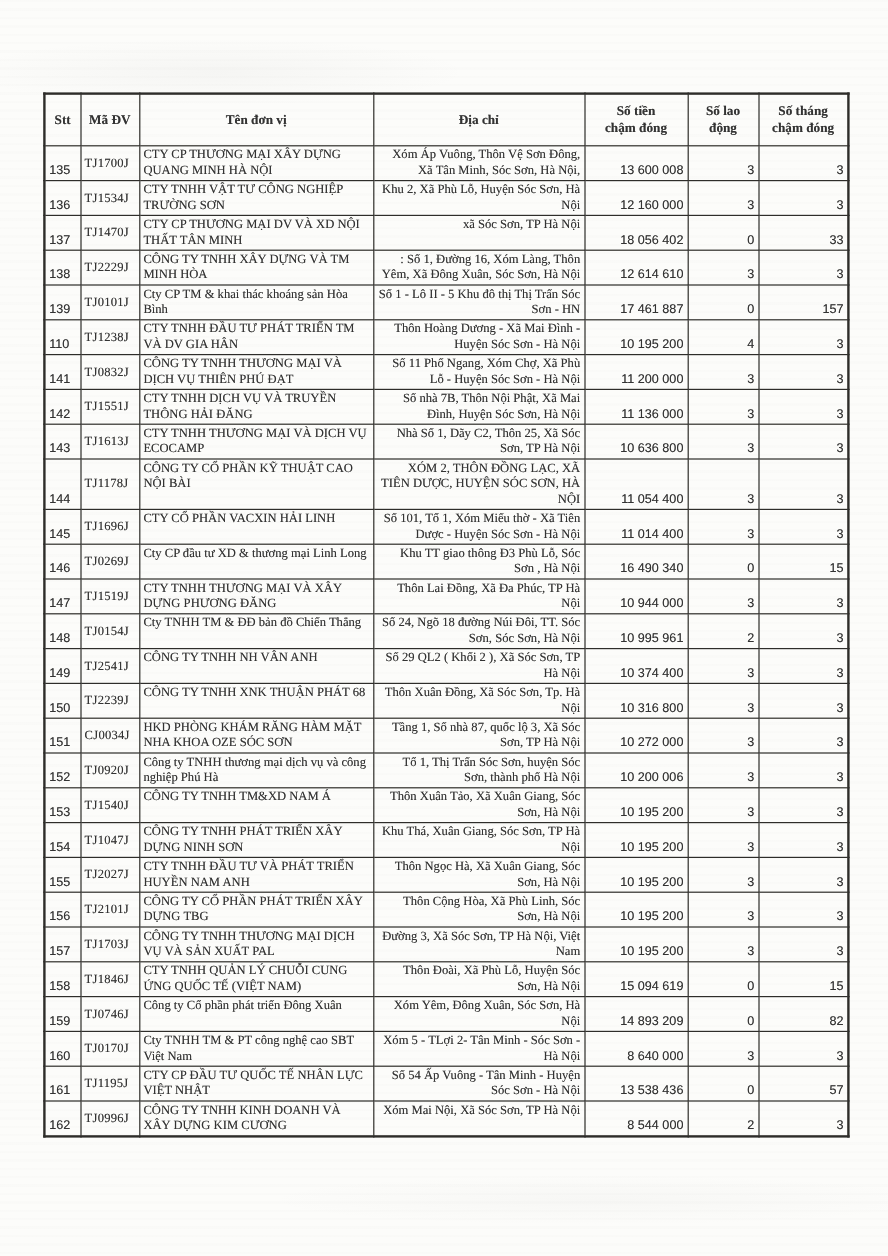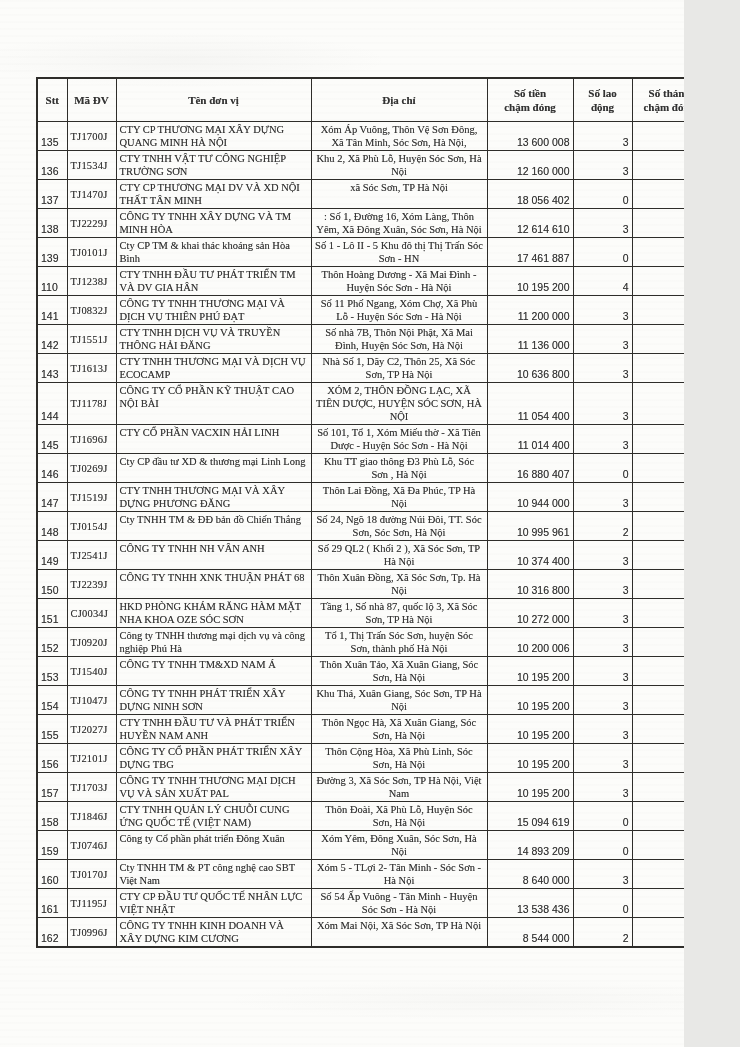--- a/index.html
+++ b/index.html
@@ -9,21 +9,21 @@
     --line:#2e2d2a;
   }
   html,body{margin:0;padding:0;}
   body{
     width:740px;height:1047px;
     background:#e8e8e6;
     font-family:"Liberation Serif","DejaVu Serif",serif;
   }
   .page{
     position:relative;
-    width:684px;height:1047px;
+    width:740px;height:1047px;
     background:
       radial-gradient(ellipse 300px 40px at 180px 60px, rgba(120,120,118,0.05), transparent 70%),
       radial-gradient(ellipse 400px 30px at 500px 1000px, rgba(120,120,118,0.04), transparent 70%),
       repeating-linear-gradient(180deg, rgba(140,140,135,0.018) 0 2px, transparent 2px 7px),
       var(--paper);
     overflow:hidden;
   }
   table.debt{
     position:absolute;
     left:36px;top:77px;
@@ -72,21 +72,21 @@
     font-family:"Liberation Sans","DejaVu Sans",sans-serif;
     font-size:10.5px;
     margin-left:44px;
   }
   td.cell-code{
     vertical-align:middle;
     text-align:left;
     letter-spacing:0.2px;
   }
   td.cell-name{vertical-align:top;text-align:left;margin-left:16px;}
-  td.cell-addr{vertical-align:top;text-align:center;}
+  td.cell-addr{vertical-align:top;text-align:right;}
   td.cell-amount, td.cell-workers, td.cell-months{
     vertical-align:bottom;
     text-align:right;
     font-family:"Liberation Sans","DejaVu Sans",sans-serif;
     font-size:12.5px;
     color:var(--ink-num);
     padding-bottom:1px;
   }
   td.cell-amount{padding-right:9px;}
   td.cell-workers{padding-right:3px;}
@@ -226,21 +226,21 @@
       <td class="cell-amount">11 014 400</td>
       <td class="cell-workers">3</td>
       <td class="cell-months">3</td>
     </tr>
 
     <tr>
       <td class="cell-stt">146</td>
       <td class="cell-code">TJ0269J</td>
       <td class="cell-name">Cty CP đầu tư XD &amp; thương mại Linh Long</td>
       <td class="cell-addr">Khu TT giao thông Đ3 Phù Lỗ, Sóc Sơn , Hà Nội</td>
-      <td class="cell-amount">16 880 407</td>
+      <td class="cell-amount">16 490 340</td>
       <td class="cell-workers">0</td>
       <td class="cell-months">15</td>
     </tr>
 
     <tr>
       <td class="cell-stt">147</td>
       <td class="cell-code">TJ1519J</td>
       <td class="cell-name">CTY TNHH THƯƠNG MẠI VÀ XÂY DỰNG PHƯƠNG ĐĂNG</td>
       <td class="cell-addr">Thôn Lai Đồng, Xã Đa Phúc, TP Hà Nội</td>
       <td class="cell-amount">10 944 000</td>

